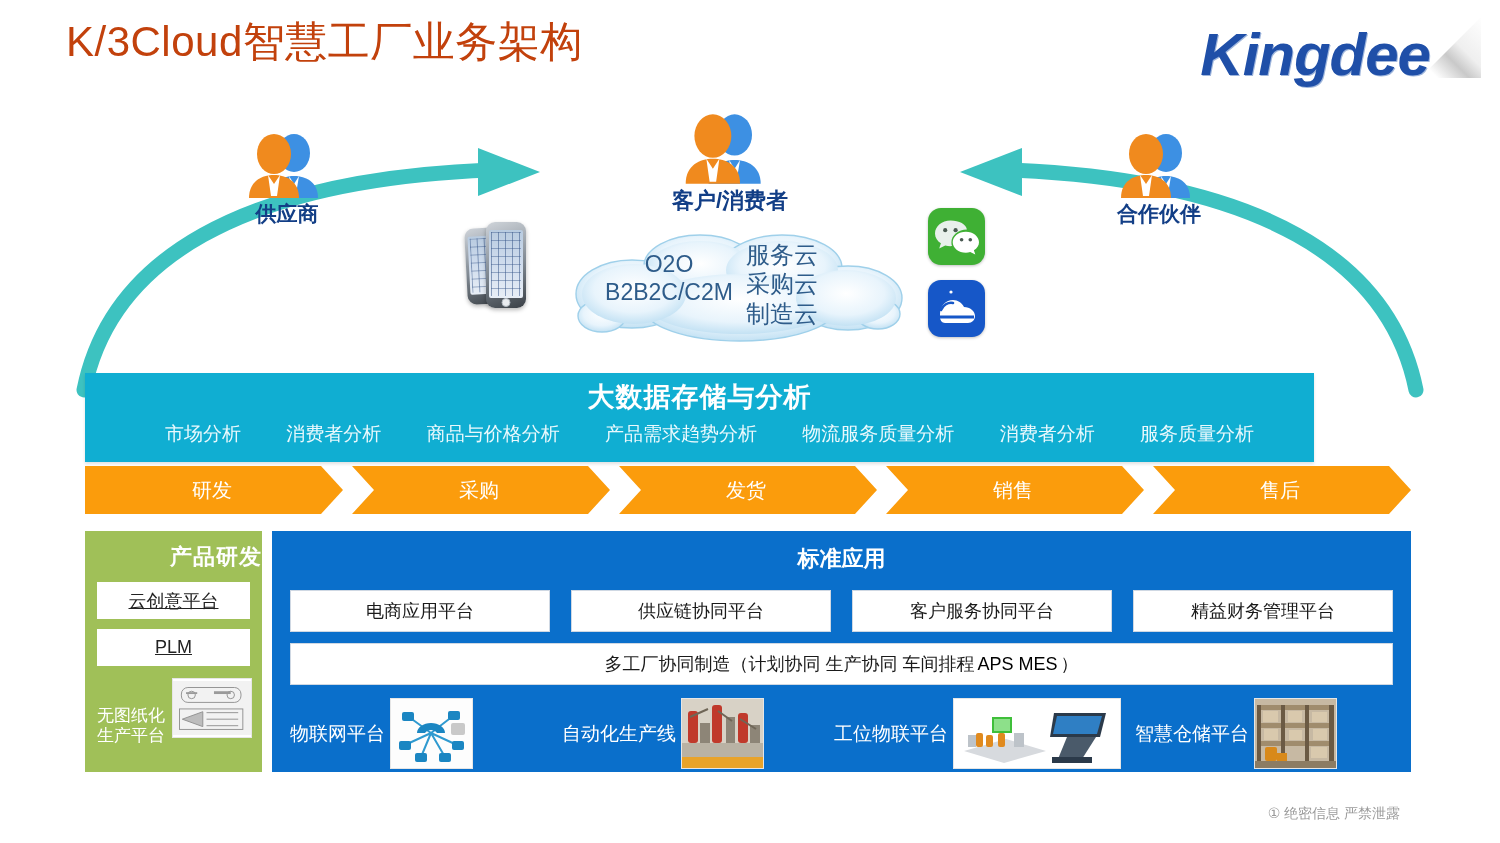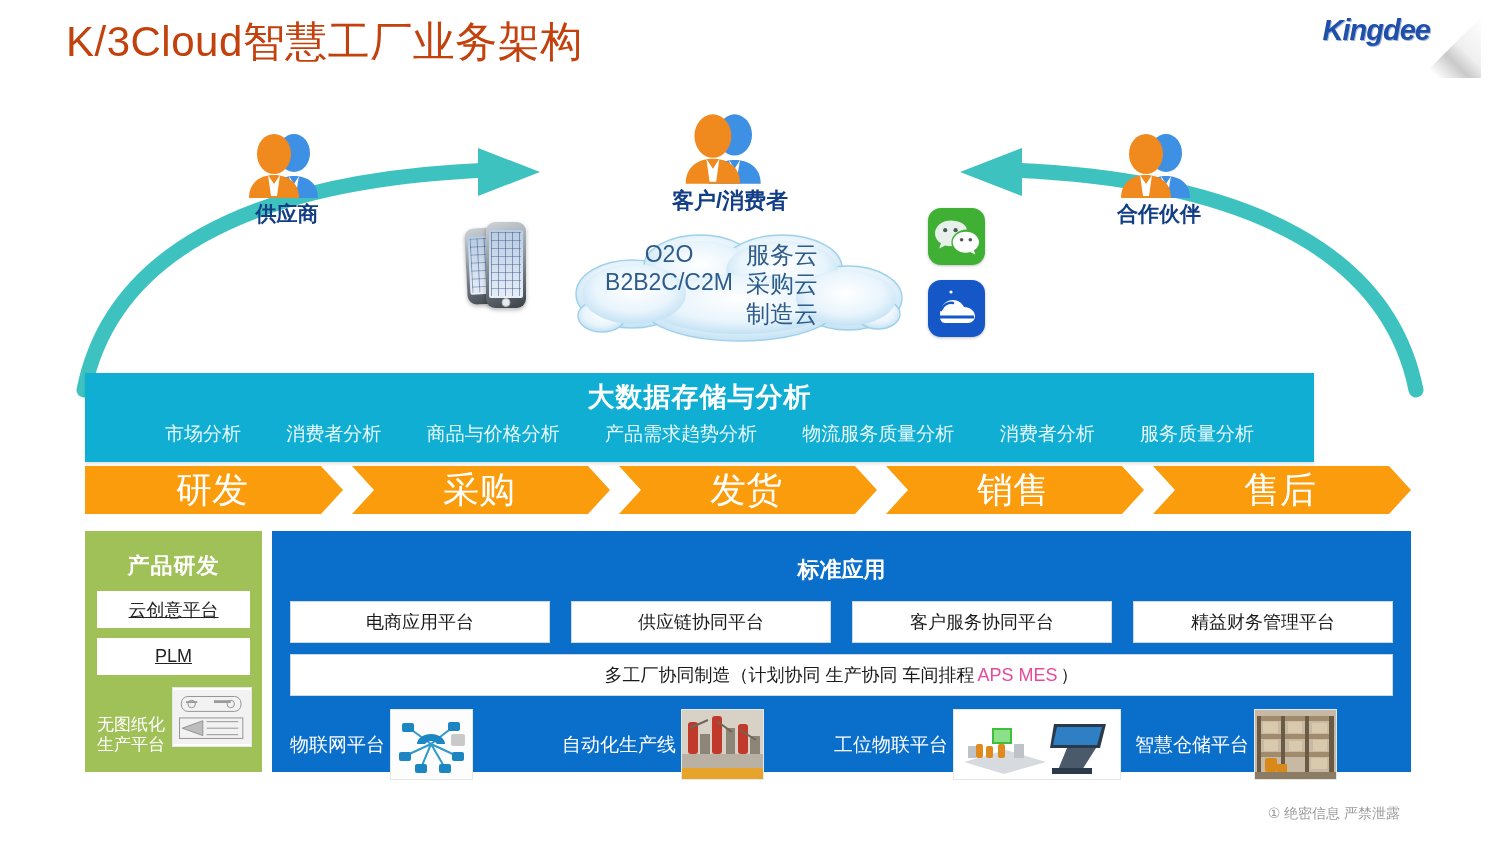--- a/index.html
+++ b/index.html
@@ -12,22 +12,22 @@
   .slide{position:relative;width:1500px;height:843px;overflow:hidden;background:#fff;}
 
   
   .title{
     position:absolute;left:66px;top:14px;
     font-size:42px;color:#c2410c;letter-spacing:0.5px;
     font-weight:400;white-space:nowrap;
   }
   .logo-wrap{position:absolute;right:18px;top:10px;width:270px;height:70px;}
   .logo-text{
-    position:absolute;right:52px;top:4px;
-    font-size:29px;font-weight:bold;font-style:italic;
+    position:absolute;right:52px;top:10px;
+    font-size:60px;font-weight:bold;font-style:italic;
     color:#1F4FA8;letter-spacing:-1px;
     text-shadow:1px 1px 0 #9fb6dc;
   }
   .page-curl{
     position:absolute;right:0;top:6px;width:62px;height:62px;
     background:linear-gradient(225deg,#ffffff 0%,#efefef 42%,#c9c9c9 60%,#ffffff 86%);
     clip-path:polygon(100% 0,100% 100%,0 100%);
     border-radius:0 0 0 6px;
   }
   .curl-edge{
@@ -77,21 +77,21 @@
     width:7px;height:7px;border-radius:50%;border:1px solid #aeb6bd;background:#e9ecef;
   }
 
   
   .cloud{position:absolute;left:560px;top:228px;width:360px;height:118px;}
   .cloud svg{position:absolute;inset:0;}
   .cloud-text{
     position:absolute;inset:0;color:#2E5C8A;
   }
   .cloud-left{
-    position:absolute;left:24px;top:12px;width:170px;text-align:center;
+    position:absolute;left:24px;top:22px;width:170px;text-align:center;
     font-size:23px;line-height:1.22;
   }
   .cloud-right{
     position:absolute;left:186px;top:12px;width:120px;text-align:left;
     font-size:24px;line-height:1.22;
   }
 
   
   .app-icon{position:absolute;width:57px;height:57px;border-radius:13px;}
   #icon-wechat{left:928px;top:208px;background:#3FB034;box-shadow:0 1px 3px rgba(0,0,0,.25);}
@@ -114,39 +114,39 @@
   }
   .bigdata .bd-items span{padding:0 2px;}
 
   
   .process{
     position:absolute;left:85px;top:466px;width:1326px;height:48px;
     display:flex;
   }
   .chev{
     position:relative;flex:1;height:48px;background:#FB9C0C;
-    color:#ffffff;font-size:36px;font-weight:400;
+    color:#ffffff;font-size:20px;font-weight:400;
     display:flex;align-items:center;justify-content:center;
     margin-right:9px;
     clip-path:polygon(0 0, calc(100% - 22px) 0, 100% 50%, calc(100% - 22px) 100%, 0 100%, 22px 50%);
   }
   .chev:first-child{
     clip-path:polygon(0 0, calc(100% - 22px) 0, 100% 50%, calc(100% - 22px) 100%, 0 100%);
   }
   .chev:last-child{margin-right:0;}
   .chev span{transform:translateX(-2px);}
 
   
   .bottom{position:absolute;left:85px;top:531px;width:1326px;height:241px;}
   .rnd-panel{
     position:absolute;left:0;top:0;width:177px;height:241px;background:#A0C058;
   }
   .rnd-title{
-    text-align:center;color:#ffffff;font-size:22px;font-weight:bold;
-    padding-top:20px;letter-spacing:1px;
+    text-align:right;color:#ffffff;font-size:22px;font-weight:bold;
+    padding-top:11px;letter-spacing:1px;
   }
   .rnd-card{
     margin:10px 12px 0 12px;height:37px;background:#ffffff;
     display:flex;align-items:center;justify-content:center;
     font-size:18px;color:#222;text-decoration:underline;
   }
   .rnd-last{
     margin:10px 10px 0 12px;height:64px;display:flex;align-items:center;gap:4px;
   }
   .rnd-last .lbl{
@@ -154,36 +154,36 @@
   }
   .thumb{
     background:#ffffff;border:1px solid #e6e6e6;overflow:hidden;position:relative;
   }
   .thumb svg{display:block;width:100%;height:100%;}
 
   .std-panel{
     position:absolute;left:187px;top:0;width:1139px;height:241px;background:#0A6FCB;
   }
   .std-title{
-    text-align:center;color:#ffffff;font-size:22px;font-weight:bold;padding-top:24px;
+    text-align:center;color:#ffffff;font-size:22px;font-weight:bold;padding-top:13px;
   }
   .std-row{
     display:flex;gap:21px;margin:16px 18px 0 18px;
   }
   .std-card{
     flex:1;height:40px;background:#ffffff;border:1px solid #cfd8e3;
     display:flex;align-items:center;justify-content:center;
     font-size:18px;color:#1a1a1a;
   }
   .std-wide{
     margin:11px 18px 0 18px;height:40px;background:#ffffff;border:1px solid #cfd8e3;
     display:flex;align-items:center;justify-content:center;
     font-size:18px;color:#1a1a1a;white-space:nowrap;
   }
-  .std-wide .red{color:#ec4899;margin:0 3px;}
+  .std-wide .red{color:#000000;margin:0 3px;}
   .iot-row{
     display:flex;margin:13px 18px 0 18px;gap:14px;align-items:center;
   }
   .iot-item{
     flex:1;display:flex;align-items:center;gap:5px;
   }
   .iot-label{color:#ffffff;font-size:19px;white-space:nowrap;}
   .iot-thumb{width:81px;height:69px;background:#fff;flex:none;}
 
   

